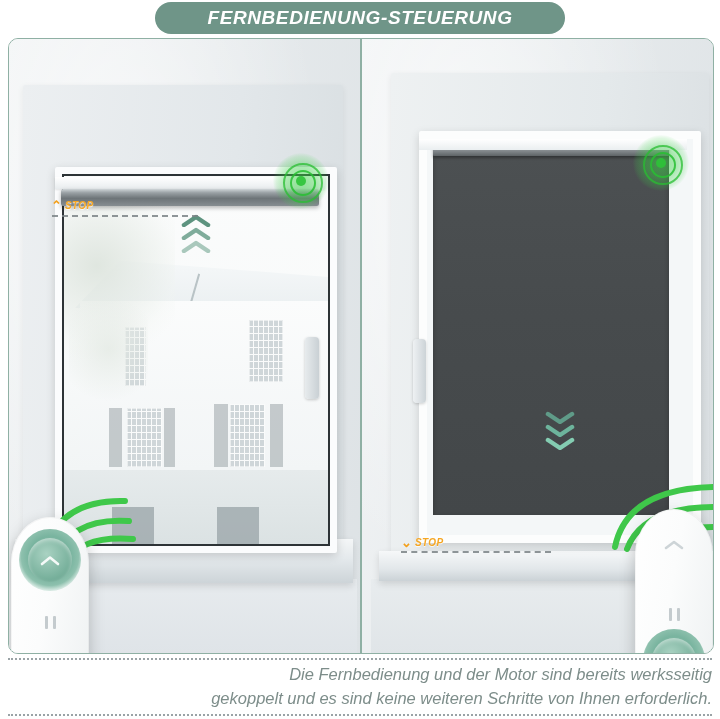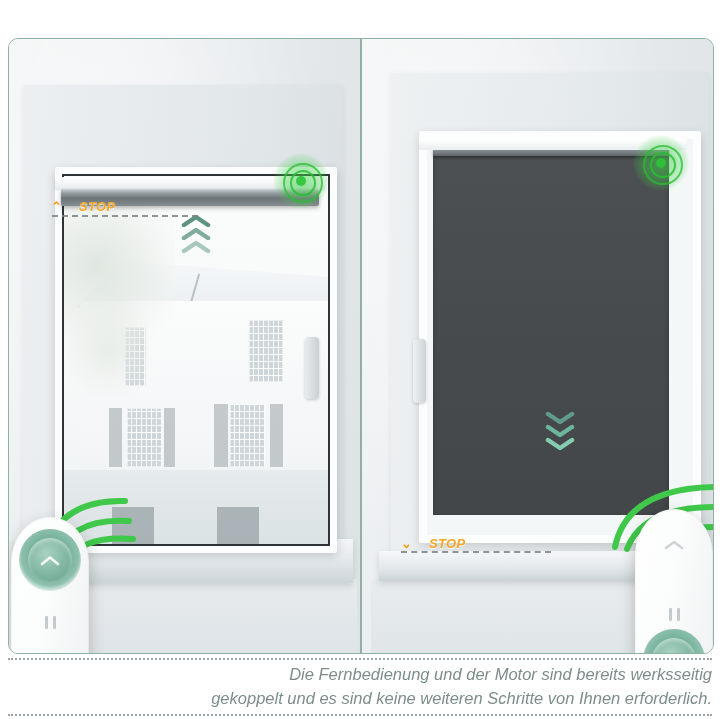--- a/index.html
+++ b/index.html
@@ -115,23 +115,23 @@
   .chev-stack{position:absolute;z-index:12;display:flex;flex-direction:column;
     align-items:center;}
   .chev{width:30px;height:13px;}
   .chev svg{display:block;width:30px;height:13px;}
 
   
   .stop-mark{position:absolute;z-index:15;display:flex;align-items:center;
     gap:3px;}
   .stop-mark .arrow{font-size:13px;color:#f3a01c;line-height:1;
     font-weight:bold;}
-  .stop-mark .txt{font-size:13px;font-weight:bold;font-style:italic;
+  .stop-mark .txt{font-size:10px;font-weight:bold;font-style:italic;
     color:#f5a623;text-shadow:0 1px 1px rgba(255,255,255,.9);
-    letter-spacing:.4px;margin-left:14px;}
+    letter-spacing:.4px;}
   .stop-dash{position:absolute;z-index:14;height:0;
     border-top:2px dashed #7c8487;opacity:.85;}
 
   
   .motor{position:absolute;width:56px;height:56px;z-index:20;}
   .motor .ring{position:absolute;border-radius:50%;}
   .m1{inset:0;background:radial-gradient(circle,rgba(60,210,70,.55) 0%,rgba(60,210,70,.40) 38%,rgba(60,210,70,.16) 62%,rgba(60,210,70,0) 72%);}
   .m2{left:10px;top:10px;width:36px;height:36px;border:2px solid rgba(40,190,50,.75);}
   .m3{left:17px;top:17px;width:22px;height:22px;border:2px solid rgba(40,190,50,.85);}
   .m4{left:23px;top:23px;width:10px;height:10px;background:rgba(45,195,55,.9);}
@@ -166,20 +166,23 @@
     display:flex;flex-direction:column;align-items:flex-end;
     justify-content:center;box-sizing:border-box;}
   .caption div{font-style:italic;font-size:16.5px;color:#7d8d8a;
     line-height:1.45;white-space:nowrap;}
 </style>
 </head>
 <body>
 
 <div class="page">
 
+  <div class="title-banner">
+    <span>FERNBEDIENUNG-STEUERUNG</span>
+  </div>
 
   <div class="photo-frame">
     <div class="panes">
 
       <div class="pane">
         <div class="wall"></div>
         <div class="l-reveal"></div>
         <div class="l-sill2"></div>
         <div class="l-sill"></div>
 

